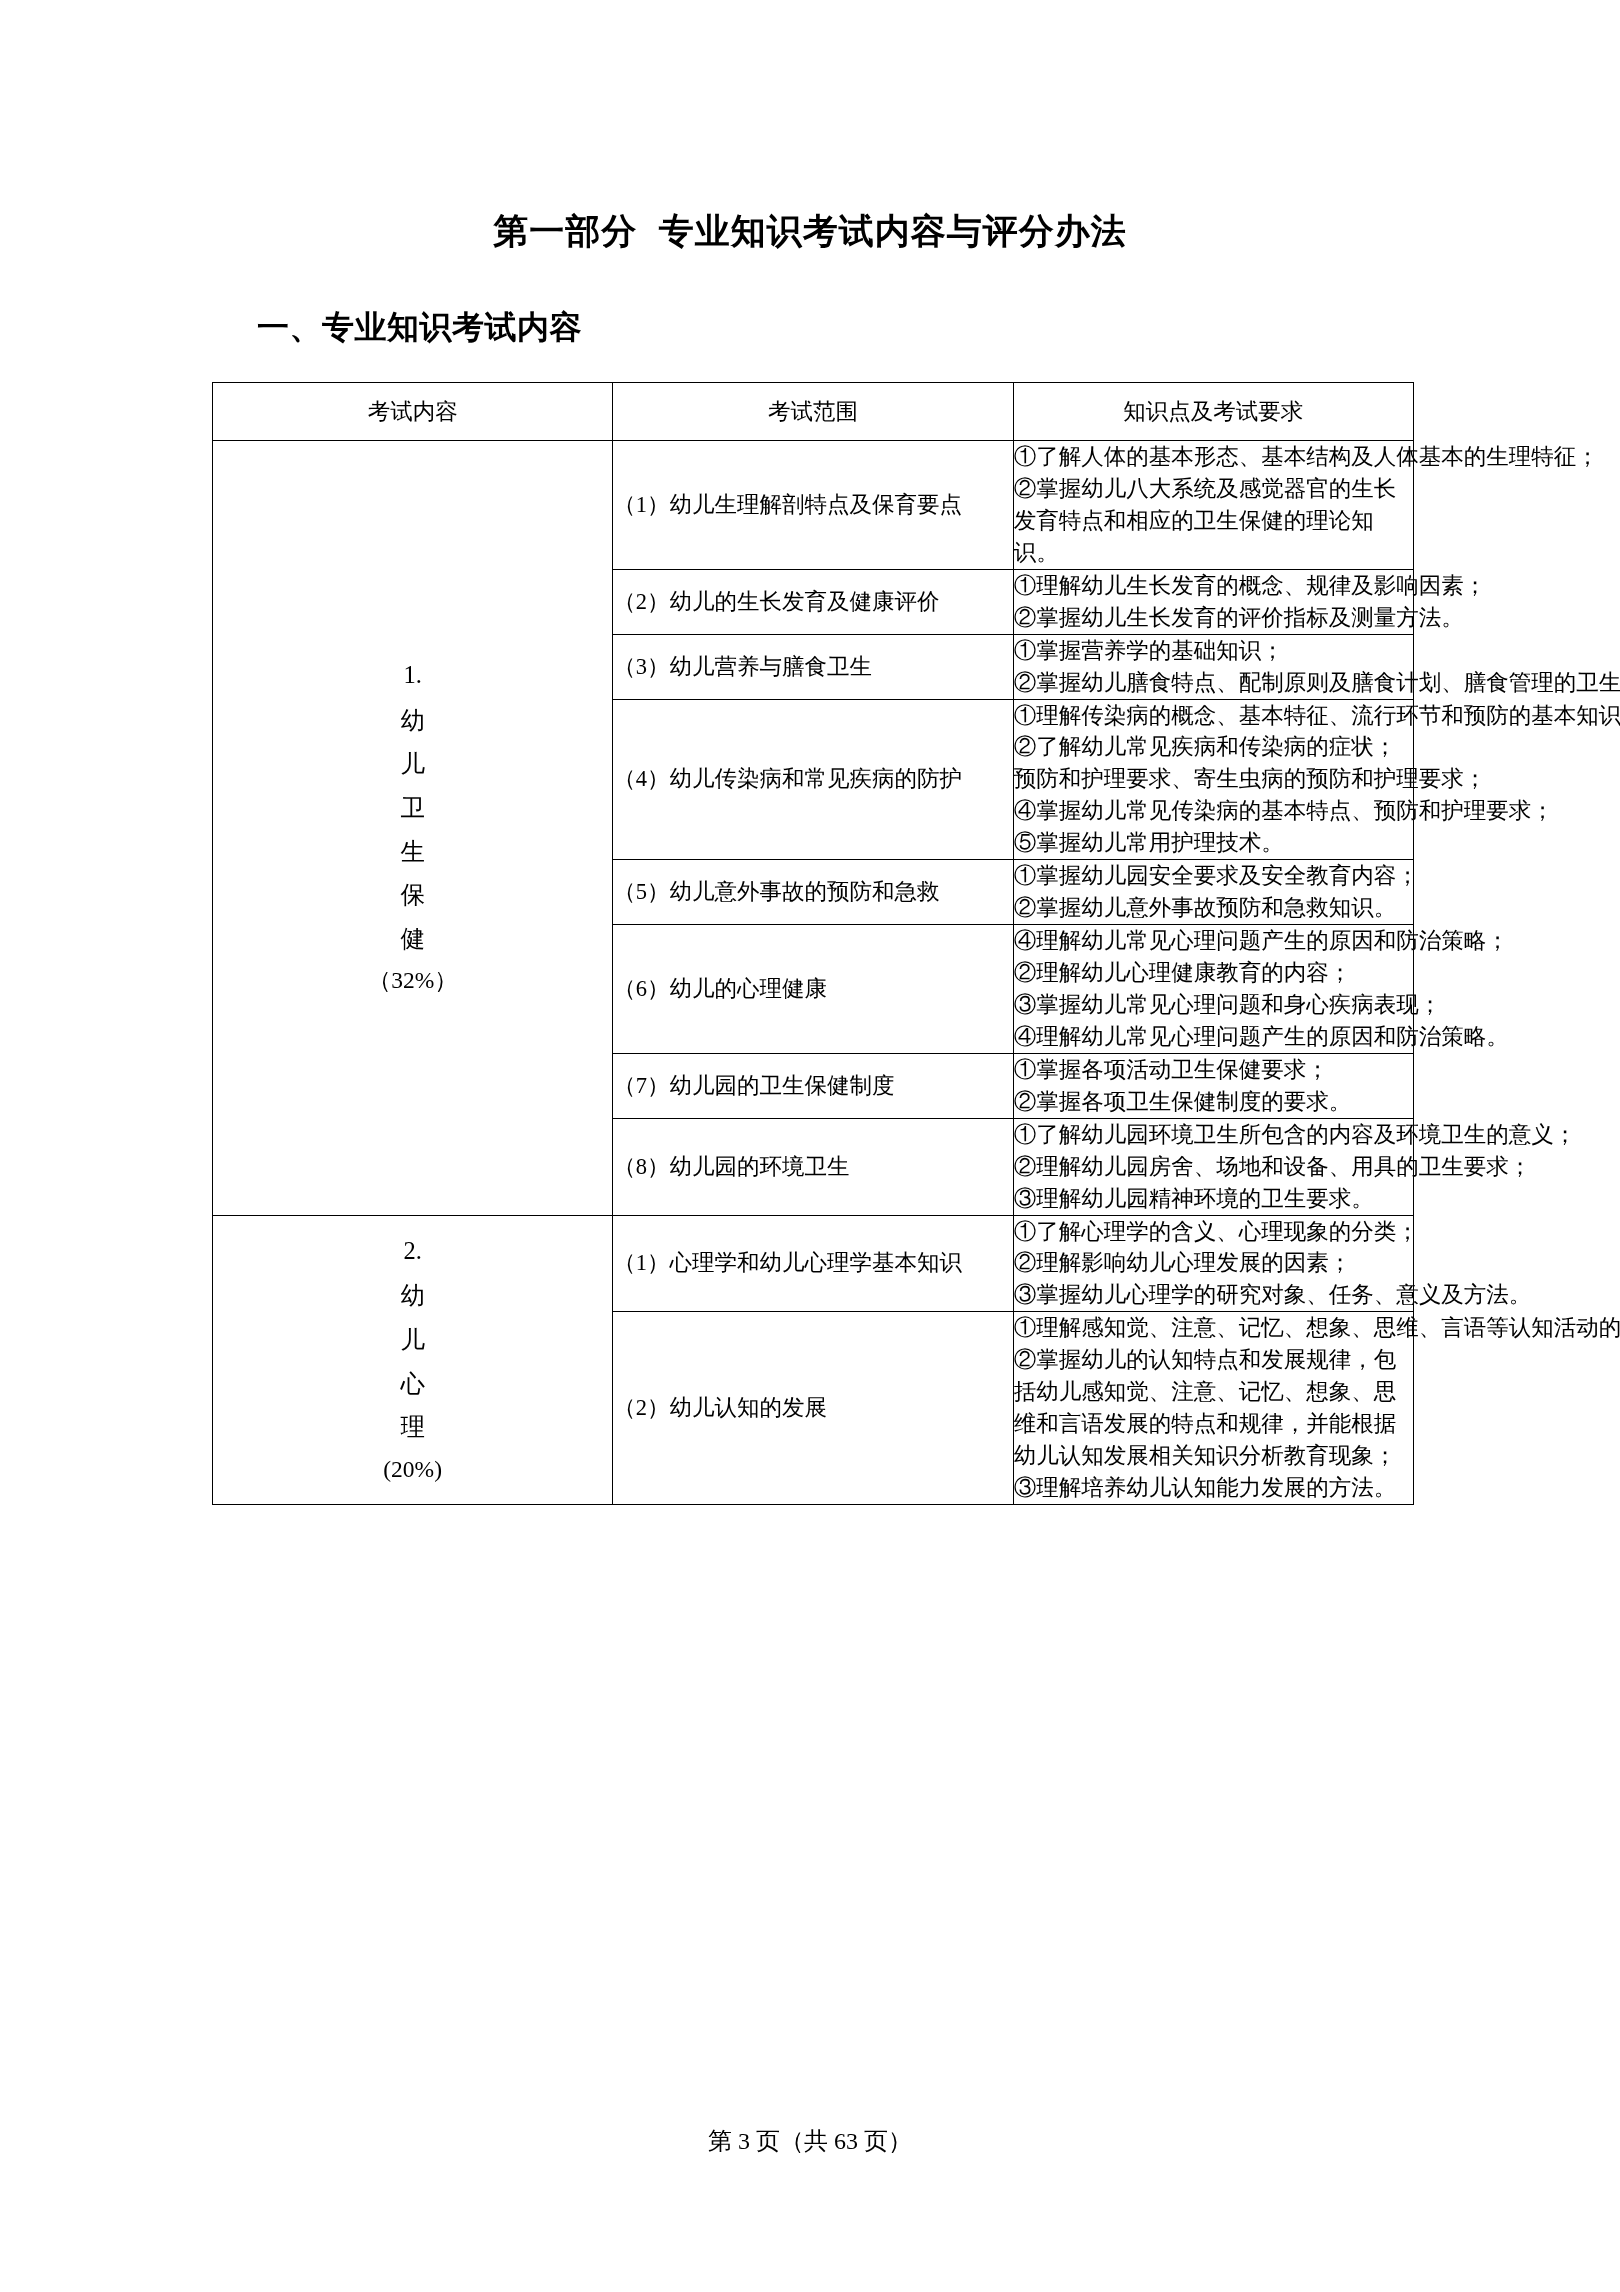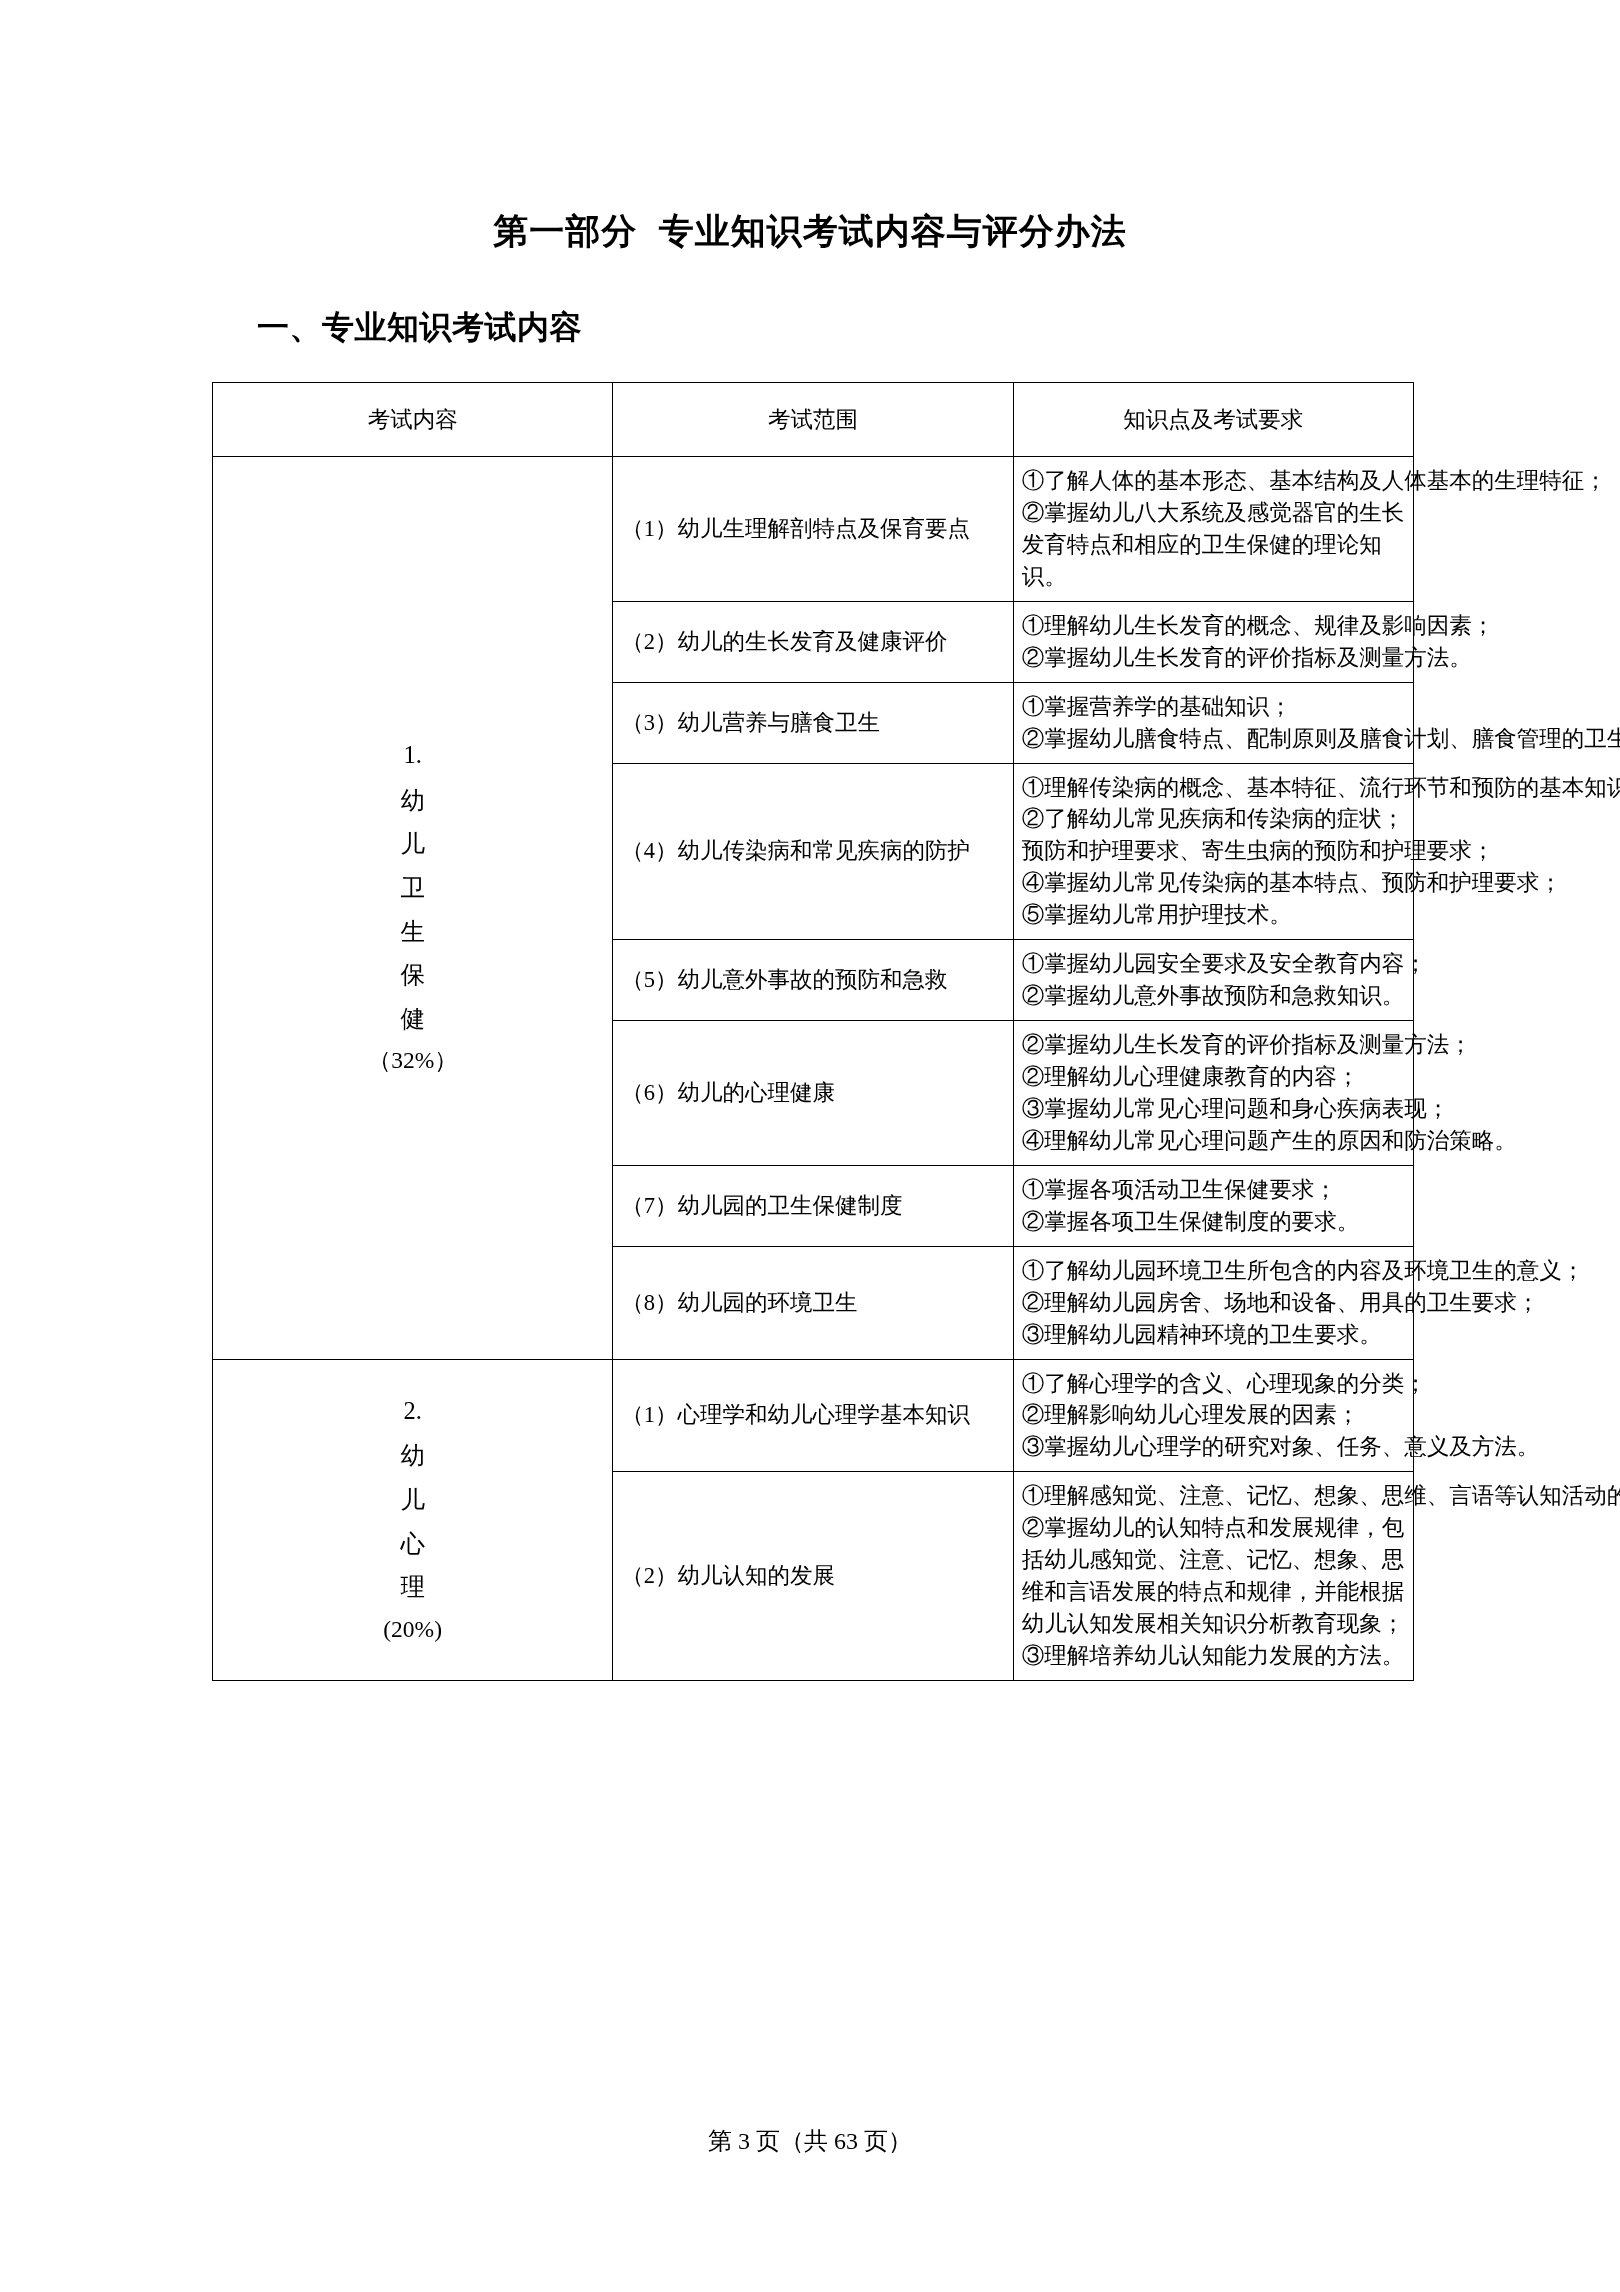--- a/index.html
+++ b/index.html
@@ -46,21 +46,21 @@
   table.main-table {
     position: absolute;
     left: 212px;
     top: 382px;
     width: 1202px;
     border-collapse: collapse;
     table-layout: fixed;
   }
   table.main-table td, table.main-table th {
     border: 1.5px solid #000;
-    padding: 8px;
+    padding: 0;
     vertical-align: middle;
     font-weight: normal;
     font-size: 22.5px;
     line-height: 1.42;
   }
   th.hdr {
     text-align: center;
     font-size: 24.5px;
     font-weight: bold;
     height: 57px;
@@ -174,21 +174,21 @@
         <tr>
           <td class="scope-cell">（5）幼儿意外事故的预防和急救</td>
           <td class="kp-cell">
             <div class="kp-line">①掌握幼儿园安全要求及安全教育内容；</div>
             <div class="kp-line">②掌握幼儿意外事故预防和急救知识。</div>
           </td>
         </tr>
         <tr>
           <td class="scope-cell">（6）幼儿的心理健康</td>
           <td class="kp-cell">
-            <div class="kp-line">②掌握幼儿生长发育的评价指标及测量方法；</div>
+            <div class="kp-line">④理解幼儿常见心理问题产生的原因和防治策略；</div>
             <div class="kp-line">②理解幼儿心理健康教育的内容；</div>
             <div class="kp-line">③掌握幼儿常见心理问题和身心疾病表现；</div>
             <div class="kp-line">④理解幼儿常见心理问题产生的原因和防治策略。</div>
           </td>
         </tr>
         <tr>
           <td class="scope-cell">（7）幼儿园的卫生保健制度</td>
           <td class="kp-cell">
             <div class="kp-line">①掌握各项活动卫生保健要求；</div>
             <div class="kp-line">②掌握各项卫生保健制度的要求。</div>

